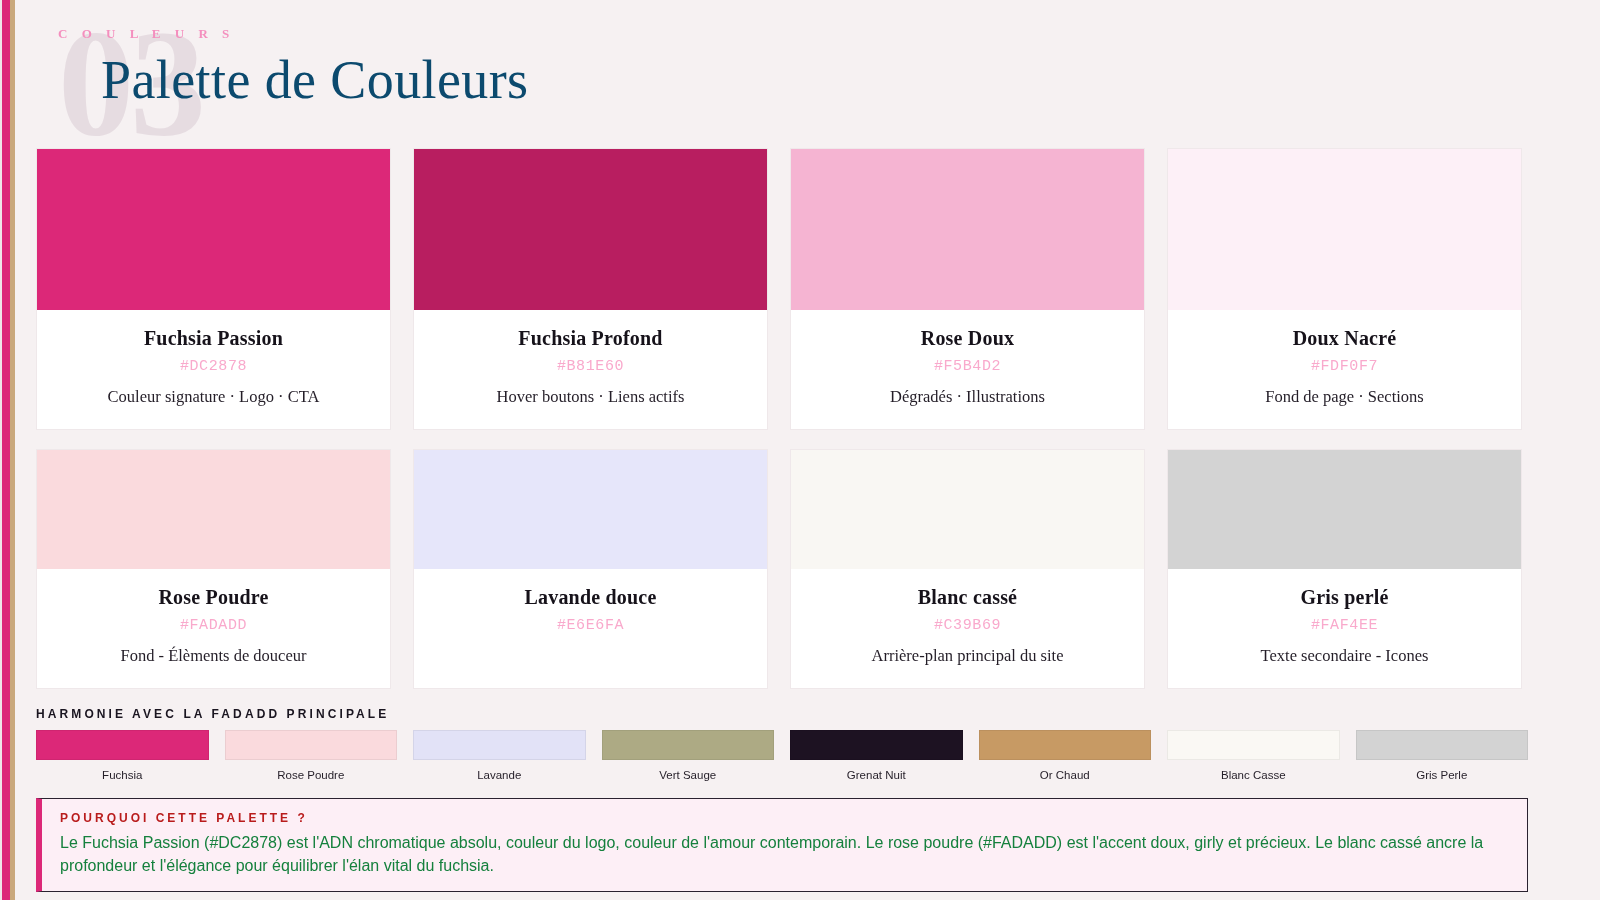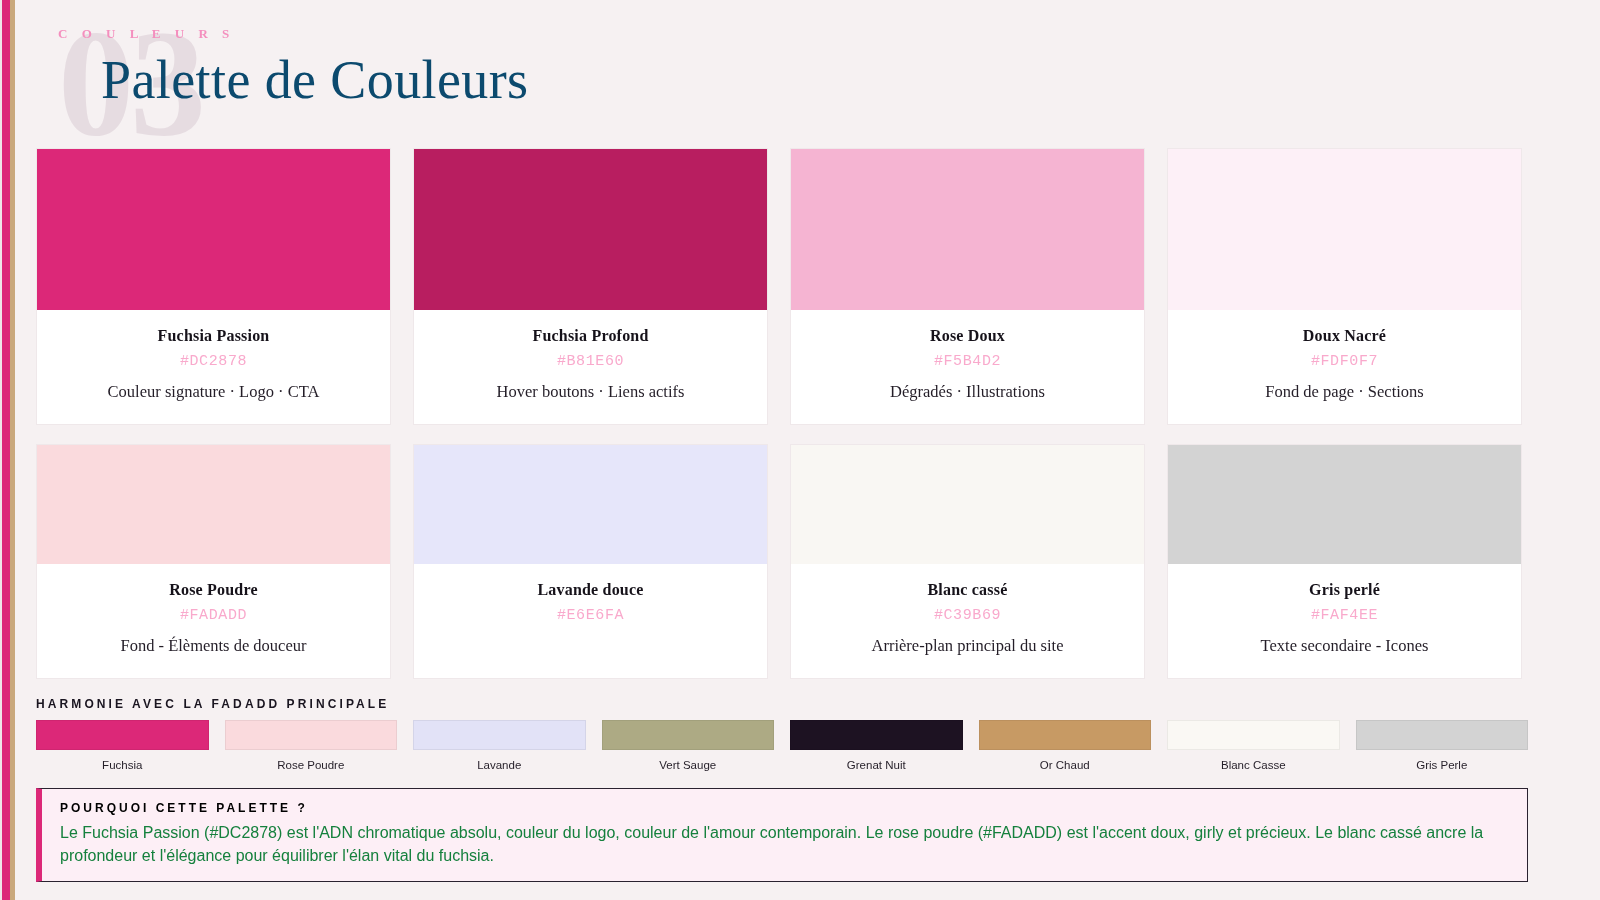--- a/index.html
+++ b/index.html
@@ -74,21 +74,21 @@
     border: 1px solid #EFE8EA;
     display: flex;
     flex-direction: column;
     overflow: hidden;
   }
   .card .swatch { height: 161px; width: 100%; }
   .card.tall .swatch { height: 119px; }
   .card-body { padding: 17px 10px 22px; text-align: center; }
   .card-name {
     font-family: "Liberation Serif", serif;
-    font-size: 16px;
+    font-size: 20px;
     font-weight: 700;
     color: #16121A;
     letter-spacing: 0.2px;
   }
   .card-hex {
     font-family: "Liberation Mono", monospace;
     font-size: 15px;
     color: #F9A9CC;
     margin-top: 8px;
     letter-spacing: 0.6px;
@@ -131,21 +131,21 @@
     margin-top: 17px;
     background: #FDEFF6;
     border: 1px solid #2A2230;
     border-left: 6px solid #DC2878;
     padding: 12px 16px 14px 18px;
   }
   .callout-title {
     font-size: 12px;
     font-weight: 700;
     letter-spacing: 3px;
-    color: #000000;
+    color: #b91c1c;
     margin-bottom: 7px;
   }
   .callout-text {
     font-size: 16px;
     line-height: 1.42;
     color: #15803d;
   }
 </style>
 </head>
 <body>

